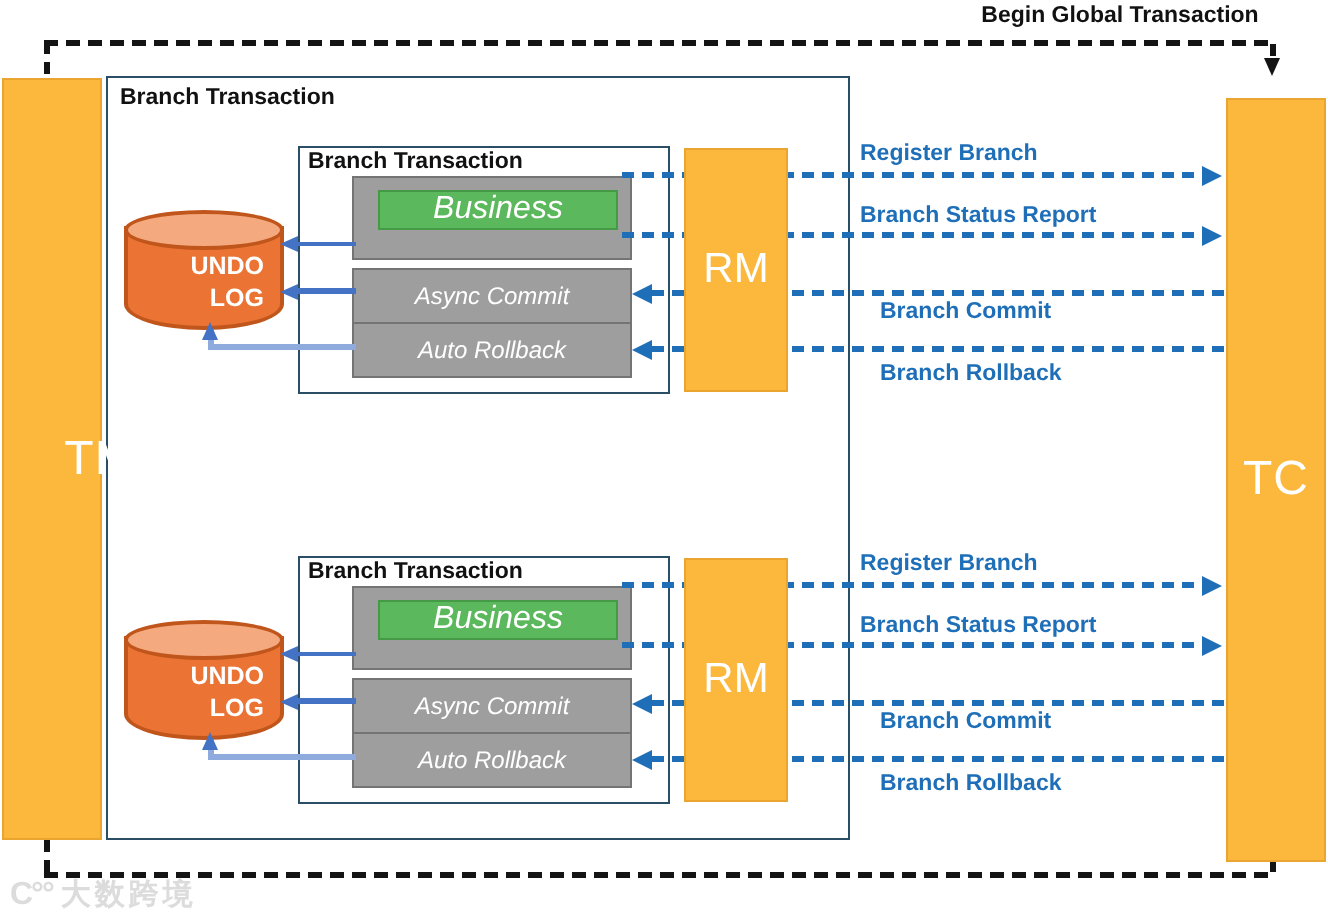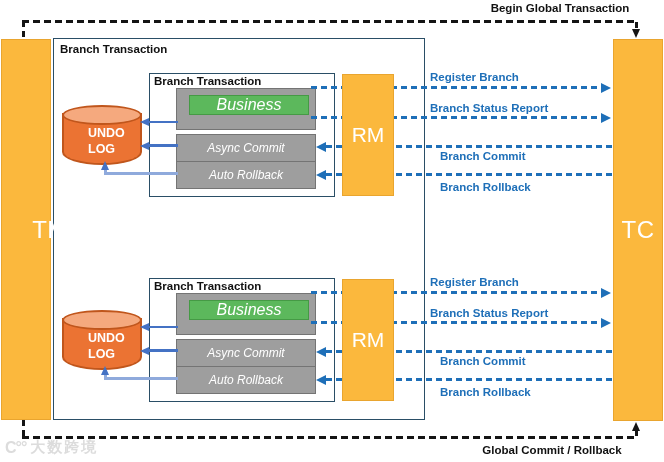--- a/index.html
+++ b/index.html
@@ -30,21 +30,21 @@
   .greenbox{background:var(--green);border:1.5px solid var(--green-border);
         display:flex;align-items:center;justify-content:center;
         color:#fff;font-style:italic;font-size:16px;z-index:3;}
   
   .cyl{width:80px;height:60px;z-index:3;}
   .cyl-body{position:absolute;left:0;right:0;top:8px;bottom:0;background:var(--cyl);
         border:2px solid var(--cyl-border);border-top:none;
         border-radius:0 0 40px 40px / 0 0 13px 13px;}
   .cyl-cap{position:absolute;left:0;right:0;top:0;height:16px;background:var(--cyl-top);
         border:2px solid var(--cyl-border);border-radius:50%;}
-  .cyl-text{position:absolute;left:16px;right:0;top:20px;text-align:left;color:#fff;
+  .cyl-text{position:absolute;left:0;right:0;top:20px;text-align:right;color:#fff;
         font-weight:bold;font-size:12.5px;line-height:16px;width:60px;margin:0 10px;}
   
   .bdashH{height:3px;background:repeating-linear-gradient(90deg,var(--black) 0 7px,transparent 7px 11px);z-index:3;}
   .bdashV{width:3px;background:repeating-linear-gradient(180deg,var(--black) 0 6px,transparent 6px 10px);z-index:3;}
   .mdashH{height:3px;background:repeating-linear-gradient(90deg,var(--blue) 0 6px,transparent 6px 10px);z-index:3;}
   
   .solidH{height:2.5px;background:var(--arrow);z-index:2;}
   .lightH{height:2.5px;background:var(--arrow-light);z-index:2;}
   .lightV{width:2.5px;background:var(--arrow-light);z-index:2;}
   
@@ -67,28 +67,27 @@
 <body>
 
 <div class="canvas">
 
   <div class="abs flow-label" style="left:480px;top:2px;width:160px;">Begin Global Transaction</div>
   <div class="abs bdashV" style="left:22px;top:21px;height:18px;"></div>
   <div class="abs bdashH" style="left:22px;top:20px;width:616px;"></div>
   <div class="abs bdashV" style="left:635px;top:22px;height:9px;"></div>
   <div class="abs tri tri-down-black" style="left:632px;top:29px;"></div>
 
-  <div class="abs flow-label" style="left:472px;top:444px;width:160px;">Global Commit / Rollback</div>
   <div class="abs bdashV" style="left:22px;top:420px;height:19px;"></div>
   <div class="abs bdashH" style="left:22px;top:436px;width:616px;"></div>
   <div class="abs bdashV" style="left:635px;top:430px;height:8px;"></div>
   <div class="abs tri tri-up-black" style="left:632px;top:422px;"></div>
 
   <div class="abs bar tmtc" style="left:1px;top:39px;width:42px;height:381px;padding-left:48px;">TM</div>
-  <div class="abs bar tmtc" style="left:613px;top:39px;width:50px;height:382px;">TC</div>
+  <div class="abs bar tmtc" style="left:613px;top:49px;width:50px;height:382px;">TC</div>
 
   <div class="abs frame" style="left:53px;top:38px;width:372px;height:382px;"></div>
   <div class="abs frame-label" style="left:60px;top:43px;">Branch Transaction</div>
 
   <div class="abs frame" style="left:149px;top:73px;width:186px;height:124px;"></div>
   <div class="abs frame-label" style="left:154px;top:75px;">Branch Transaction</div>
 
   <div class="abs gbox" style="left:176px;top:88px;width:140px;height:42px;"></div>
   <div class="abs greenbox" style="left:189px;top:95px;width:120px;height:20px;">Business</div>
   <div class="abs gbox" style="left:176px;top:134px;width:140px;height:28px;">Async Commit</div>

